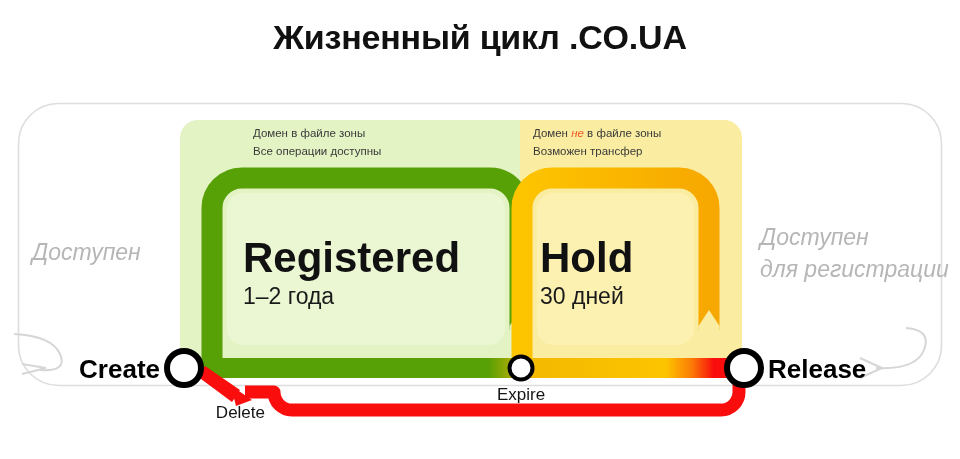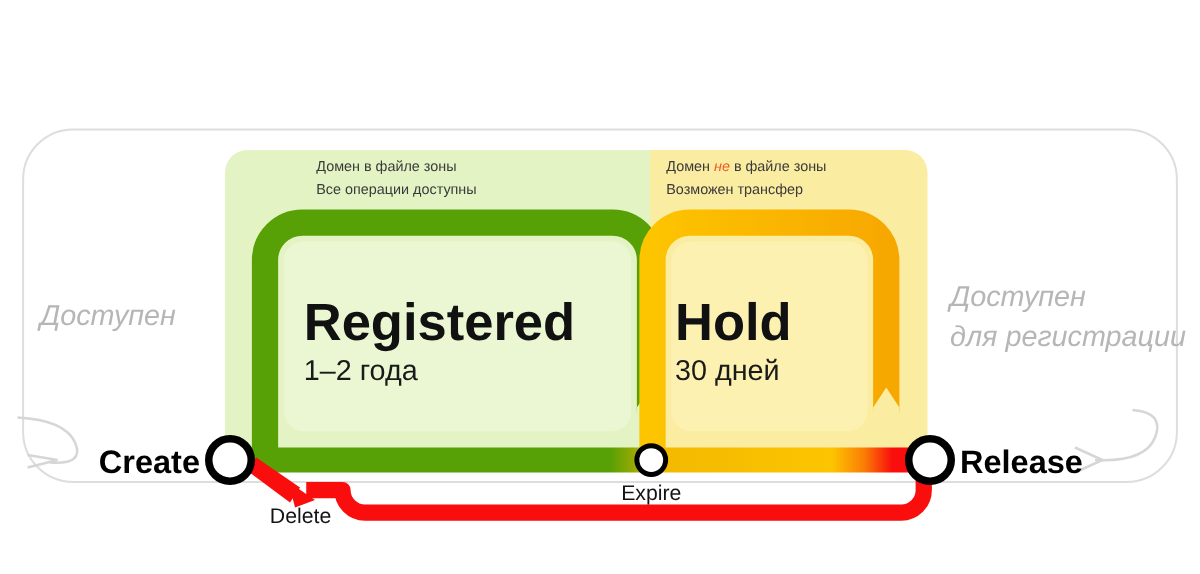--- a/index.html
+++ b/index.html
@@ -79,20 +79,21 @@
     font-style: italic;
     font-size: 23px;
     fill: #b6b6b6;
   }
 </style>
 </head>
 <body>
 
 <div id="diagram-root">
 
+  <div class="page-title">Жизненный цикл .CO.UA</div>
 
   <svg class="stage" viewBox="0 0 960 459">
     <defs>
       <linearGradient id="barGrad" x1="0" y1="0" x2="1" y2="0">
         <stop offset="0.00" stop-color="#57a005"></stop>
         <stop offset="0.545" stop-color="#57a005"></stop>
         <stop offset="0.575" stop-color="#8fa804"></stop>
         <stop offset="0.615" stop-color="#f2b900"></stop>
         <stop offset="0.86" stop-color="#fdc400"></stop>
         <stop offset="0.905" stop-color="#fb7d05"></stop>

